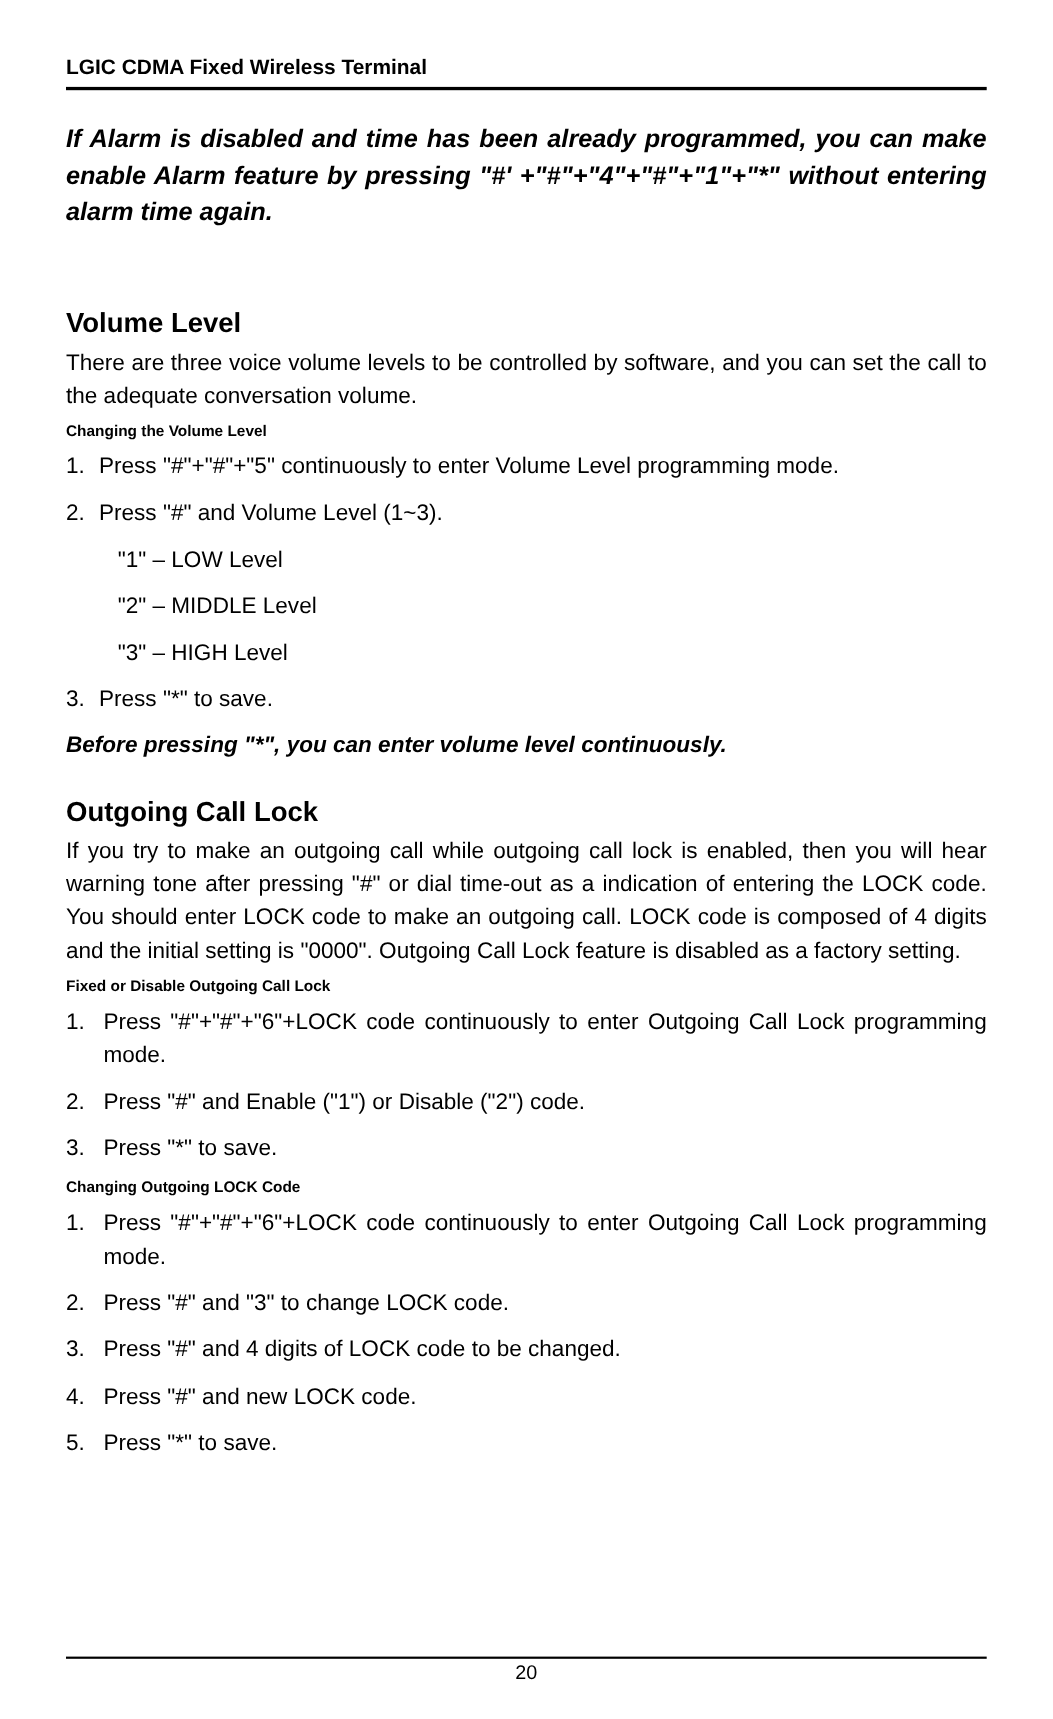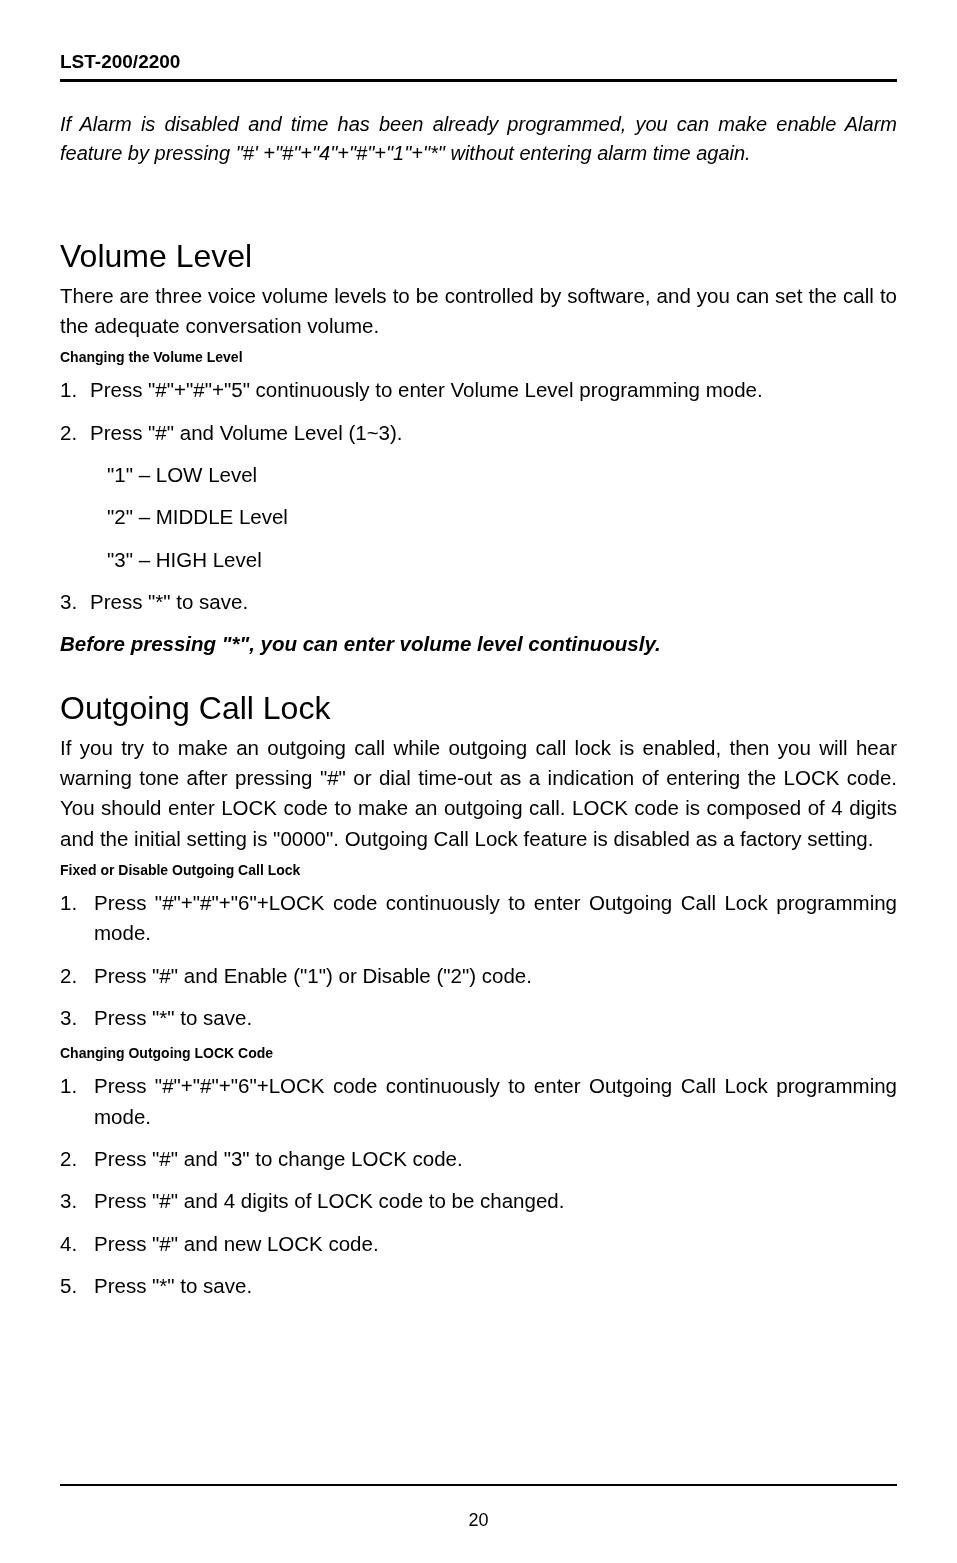--- a/index.html
+++ b/index.html
@@ -21,29 +21,29 @@
       padding-bottom: 4px;
       margin-bottom: 28px;
     }
     .header-line {
       font-weight: bold;
       font-size: 19px;
       line-height: 1.3;
     }
     .alarm-note {
       font-style: italic;
-      font-weight: normal;
-      font-size: 20px;
+      font-weight: bold;
+      font-size: 23px;
       line-height: 1.45;
       text-align: justify;
       margin-bottom: 70px;
     }
     .section-title {
-      font-weight: normal;
-      font-size: 32px;
+      font-weight: bold;
+      font-size: 25px;
       margin-bottom: 6px;
     }
     .body-text {
       font-size: 20.5px;
       line-height: 1.48;
       text-align: justify;
       margin-bottom: 8px;
     }
     .sub-heading {
       font-weight: bold;
@@ -80,29 +80,29 @@
       margin-top: 6px;
       margin-bottom: 30px;
     }
     .footer {
       position: absolute;
       bottom: 32px;
       left: 60px;
       right: 60px;
       border-top: 2px solid #000;
       text-align: center;
-      padding-top: 24px;
+      padding-top: 2px;
       font-size: 18px;
     }
   </style>
 </head>
 <body>
 
 <div class="header">
-  <div class="header-line">LST-200/2200</div>
+  <div class="header-line">LGIC CDMA Fixed Wireless Terminal</div>
 </div>
 
 <div class="alarm-note">If Alarm is disabled and time has been already programmed, you can make enable Alarm feature by pressing "#' +"#"+"4"+"#"+"1"+"*" without entering alarm time again.</div>
 
 <div class="section-title">Volume Level</div>
 <div class="body-text">There are three voice volume levels to be controlled by software, and you can set the call to the adequate conversation volume.</div>
 
 <div class="sub-heading">Changing the Volume Level</div>
 
 <div class="list-item"><span class="num">1.</span><span>Press "#"+"#"+"5" continuously to enter Volume Level programming mode.</span></div>

